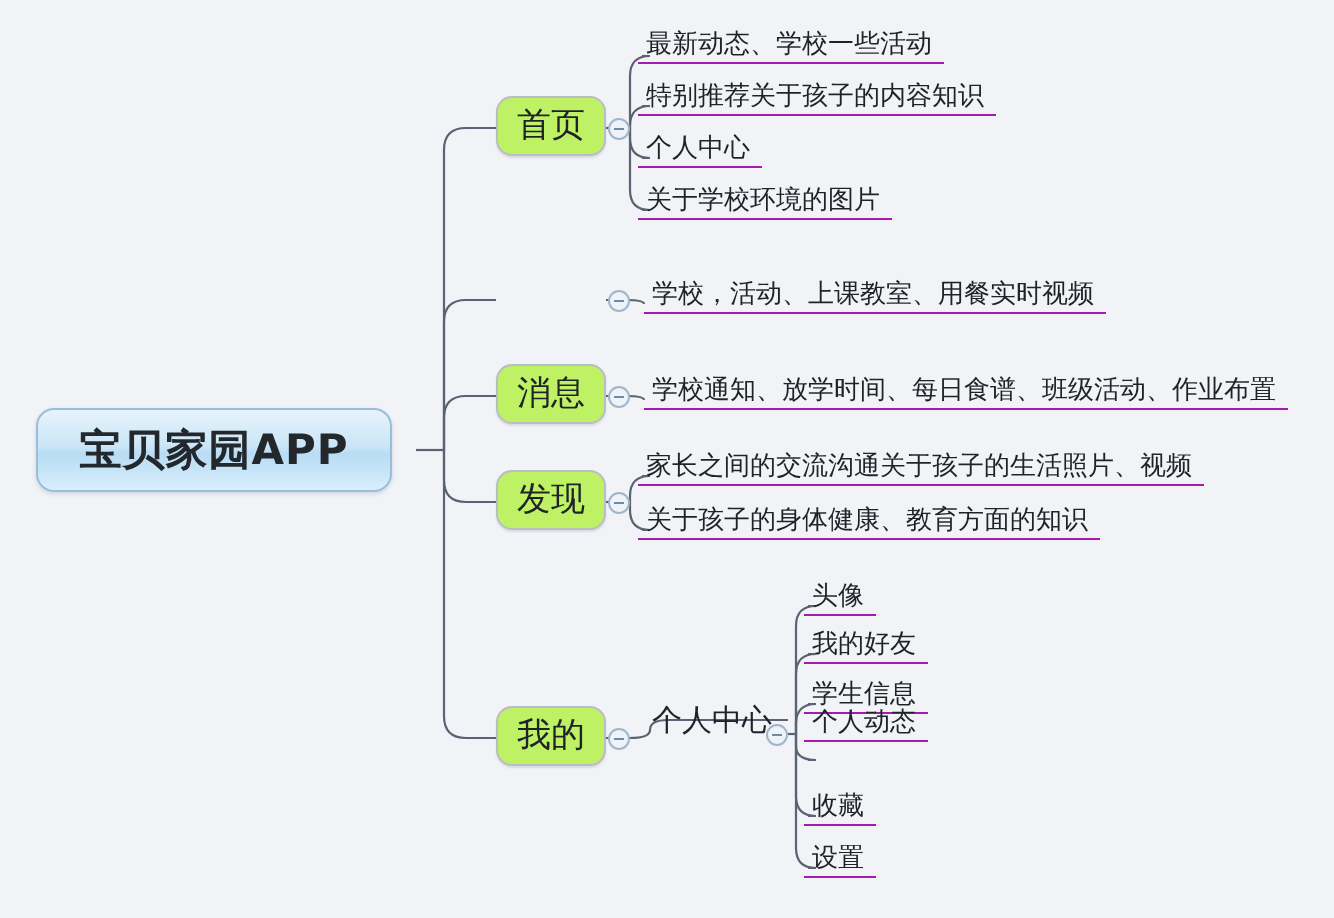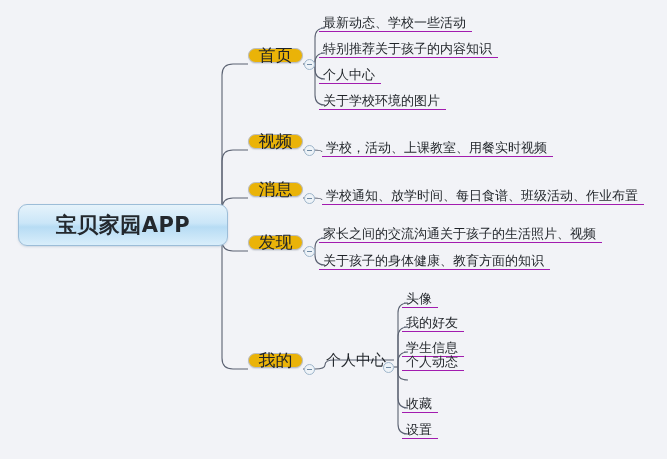--- a/index.html
+++ b/index.html
@@ -25,21 +25,21 @@
     width: 667px;
     height: 459px;
     pointer-events: none;
   }
 
   
   .root-node {
     position: absolute;
     left: 18px;
     top: 204px;
-    width: 210px;
+    width: 178px;
     height: 42px;
     border: 1px solid #9cbdd8;
     border-radius: 9px;
     background: linear-gradient(to bottom, #e6f3fb 0%, #cbe6f8 45%, #b7dcf4 55%, #d9eefb 100%);
     box-shadow: 0 1px 2px rgba(120,150,175,0.30);
     display: flex;
     align-items: center;
     justify-content: center;
     box-sizing: border-box;
   }
@@ -49,27 +49,27 @@
     color: #23282d;
     letter-spacing: 0.5px;
     line-height: 1;
   }
 
   
   .branch-node {
     position: absolute;
     border: 1px solid #b9bdc6;
     border-radius: 8px;
-    background: #eab308;
+    background: #bef264;
     box-shadow: 0 1px 1px rgba(140,150,165,0.25);
     display: flex;
     align-items: center;
     justify-content: center;
     box-sizing: border-box;
-    height: 15px;
+    height: 30px;
     width: 55px;
   }
   .branch-label {
     font-size: 17px;
     color: #1f2328;
     line-height: 1;
   }
 
   
   .plain-node {
@@ -192,23 +192,20 @@
   <div class="leaf-node" style="left:319px; top:36px;">
     <span class="leaf-label">特别推荐关于孩子的内容知识</span>
   </div>
   <div class="leaf-node" style="left:319px; top:62px;">
     <span class="leaf-label">个人中心</span>
   </div>
   <div class="leaf-node" style="left:319px; top:88px;">
     <span class="leaf-label">关于学校环境的图片</span>
   </div>
 
-  <div class="branch-node" style="left:248px; top:134px;">
-    <span class="branch-label">视频</span>
-  </div>
   <div class="collapse-icon" style="left:304px; top:145px;"></div>
 
   <div class="leaf-node" style="left:322px; top:135px;">
     <span class="leaf-label">学校，活动、上课教室、用餐实时视频</span>
   </div>
 
   <div class="branch-node" style="left:248px; top:182px;text-align:center;">
     <span class="branch-label">消息</span>
   </div>
   <div class="collapse-icon" style="left:304px; top:193px;"></div>

